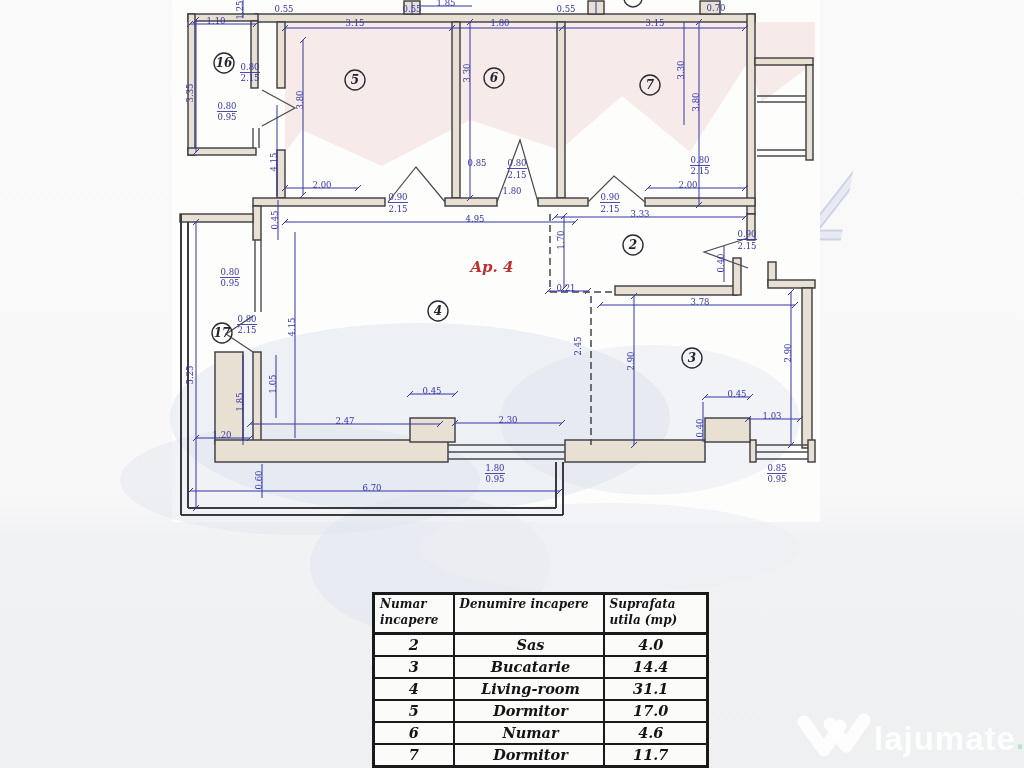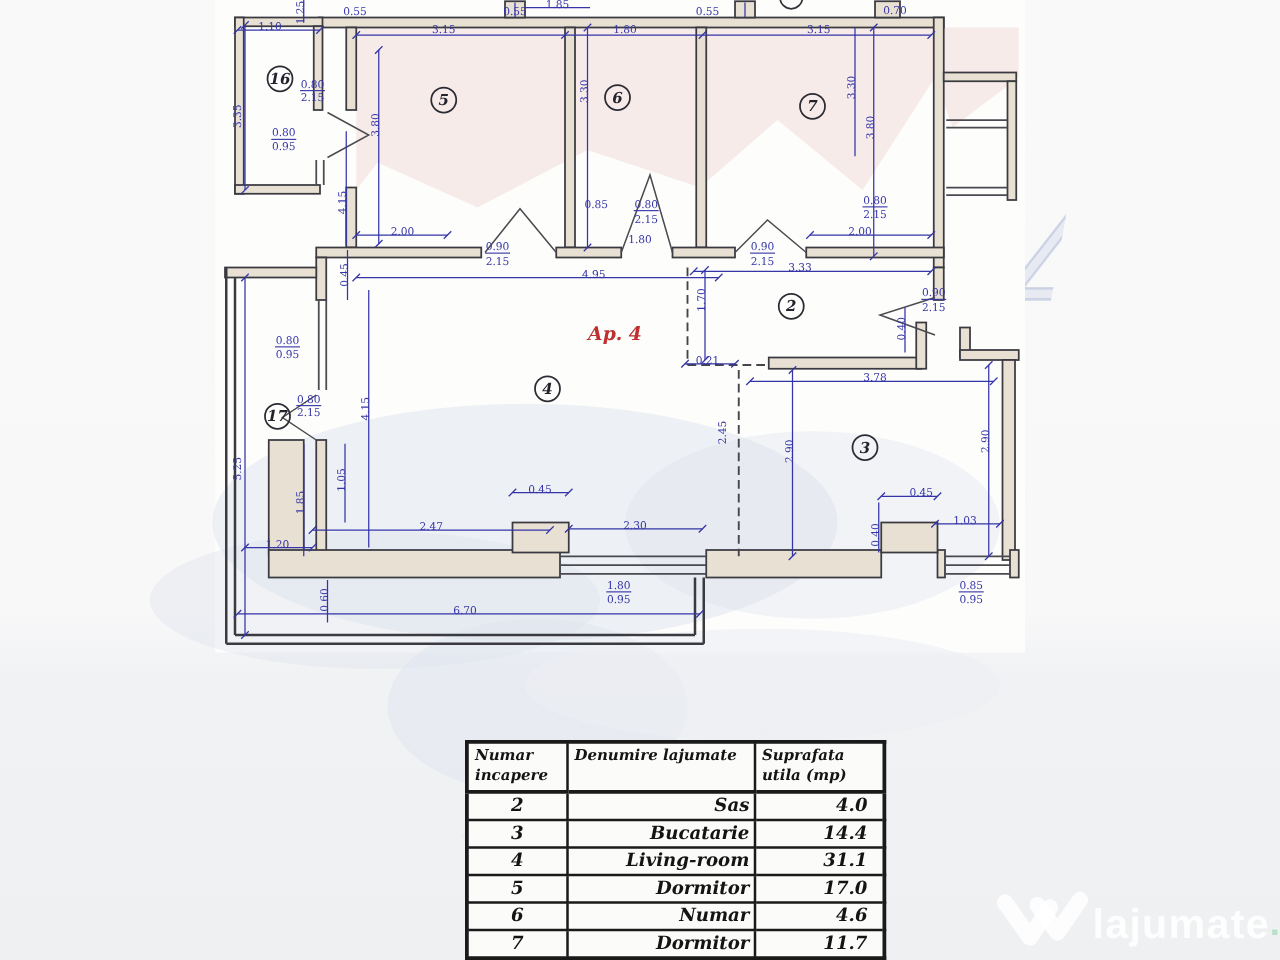--- a/index.html
+++ b/index.html
@@ -19,22 +19,22 @@
   .aplabel{font:italic bold 15px "DejaVu Serif",serif;fill:#c03030;text-anchor:middle;}
   
   .table-wrap{position:absolute;left:372px;top:592px;width:334px;z-index:3;background:#fbfbfa;}
   .table-wrap table{border-collapse:collapse;width:100%;table-layout:fixed;
       font-family:"DejaVu Serif",serif;font-style:italic;font-weight:bold;color:#141414;
       border:3px solid #1a1a1a;}
   .table-wrap th{border:2px solid #1a1a1a;border-bottom:3px solid #1a1a1a;
       font-size:12px;line-height:1.32;text-align:left;padding:2px 3px 3px 5px;vertical-align:top;}
   .table-wrap td{border:2px solid #1a1a1a;font-size:14.5px;height:20px;padding:0 3px;}
   .table-wrap td.c1{text-align:center;}
-  .table-wrap td.c2{text-align:right;padding-left:7px;}
-  .table-wrap td.c3{text-align:right;padding-right:12px;}
+  .table-wrap td.c2{text-align:center;padding-left:7px;}
+  .table-wrap td.c3{text-align:center;padding-right:12px;}
   col.w1{width:80px;} col.w2{width:150px;} col.w3{width:104px;}
   
   .lj-wm{position:absolute;left:796px;top:710px;z-index:4;display:flex;align-items:center;
          pointer-events:none;}
   .lj-wm .lj-text{font-family:"Liberation Sans",sans-serif;font-weight:bold;font-size:33px;
          color:rgba(255,255,255,0.88);letter-spacing:1px;}
   .lj-wm .lj-ro{font-family:"Liberation Sans",sans-serif;font-weight:bold;font-size:29px;
          color:rgba(178,224,199,0.95);}
 </style>
 </head>
@@ -238,21 +238,21 @@
   <div class="table-wrap">
     <table>
       <colgroup>
           <col class="w1">
           <col class="w2">
           <col class="w3">
         </colgroup>
       <thead>
           <tr id="thr">
             <th>Numar incapere</th>
-            <th>Denumire lajumate</th>
+            <th>Denumire incapere</th>
             <th>Suprafata utila (mp)</th>
           </tr>
         </thead>
       <tbody id="tbody">
           <tr>
             <td class="c1">2</td>
             <td class="c2">Sas</td>
             <td class="c3">4.0</td>
           </tr>
           <tr>

